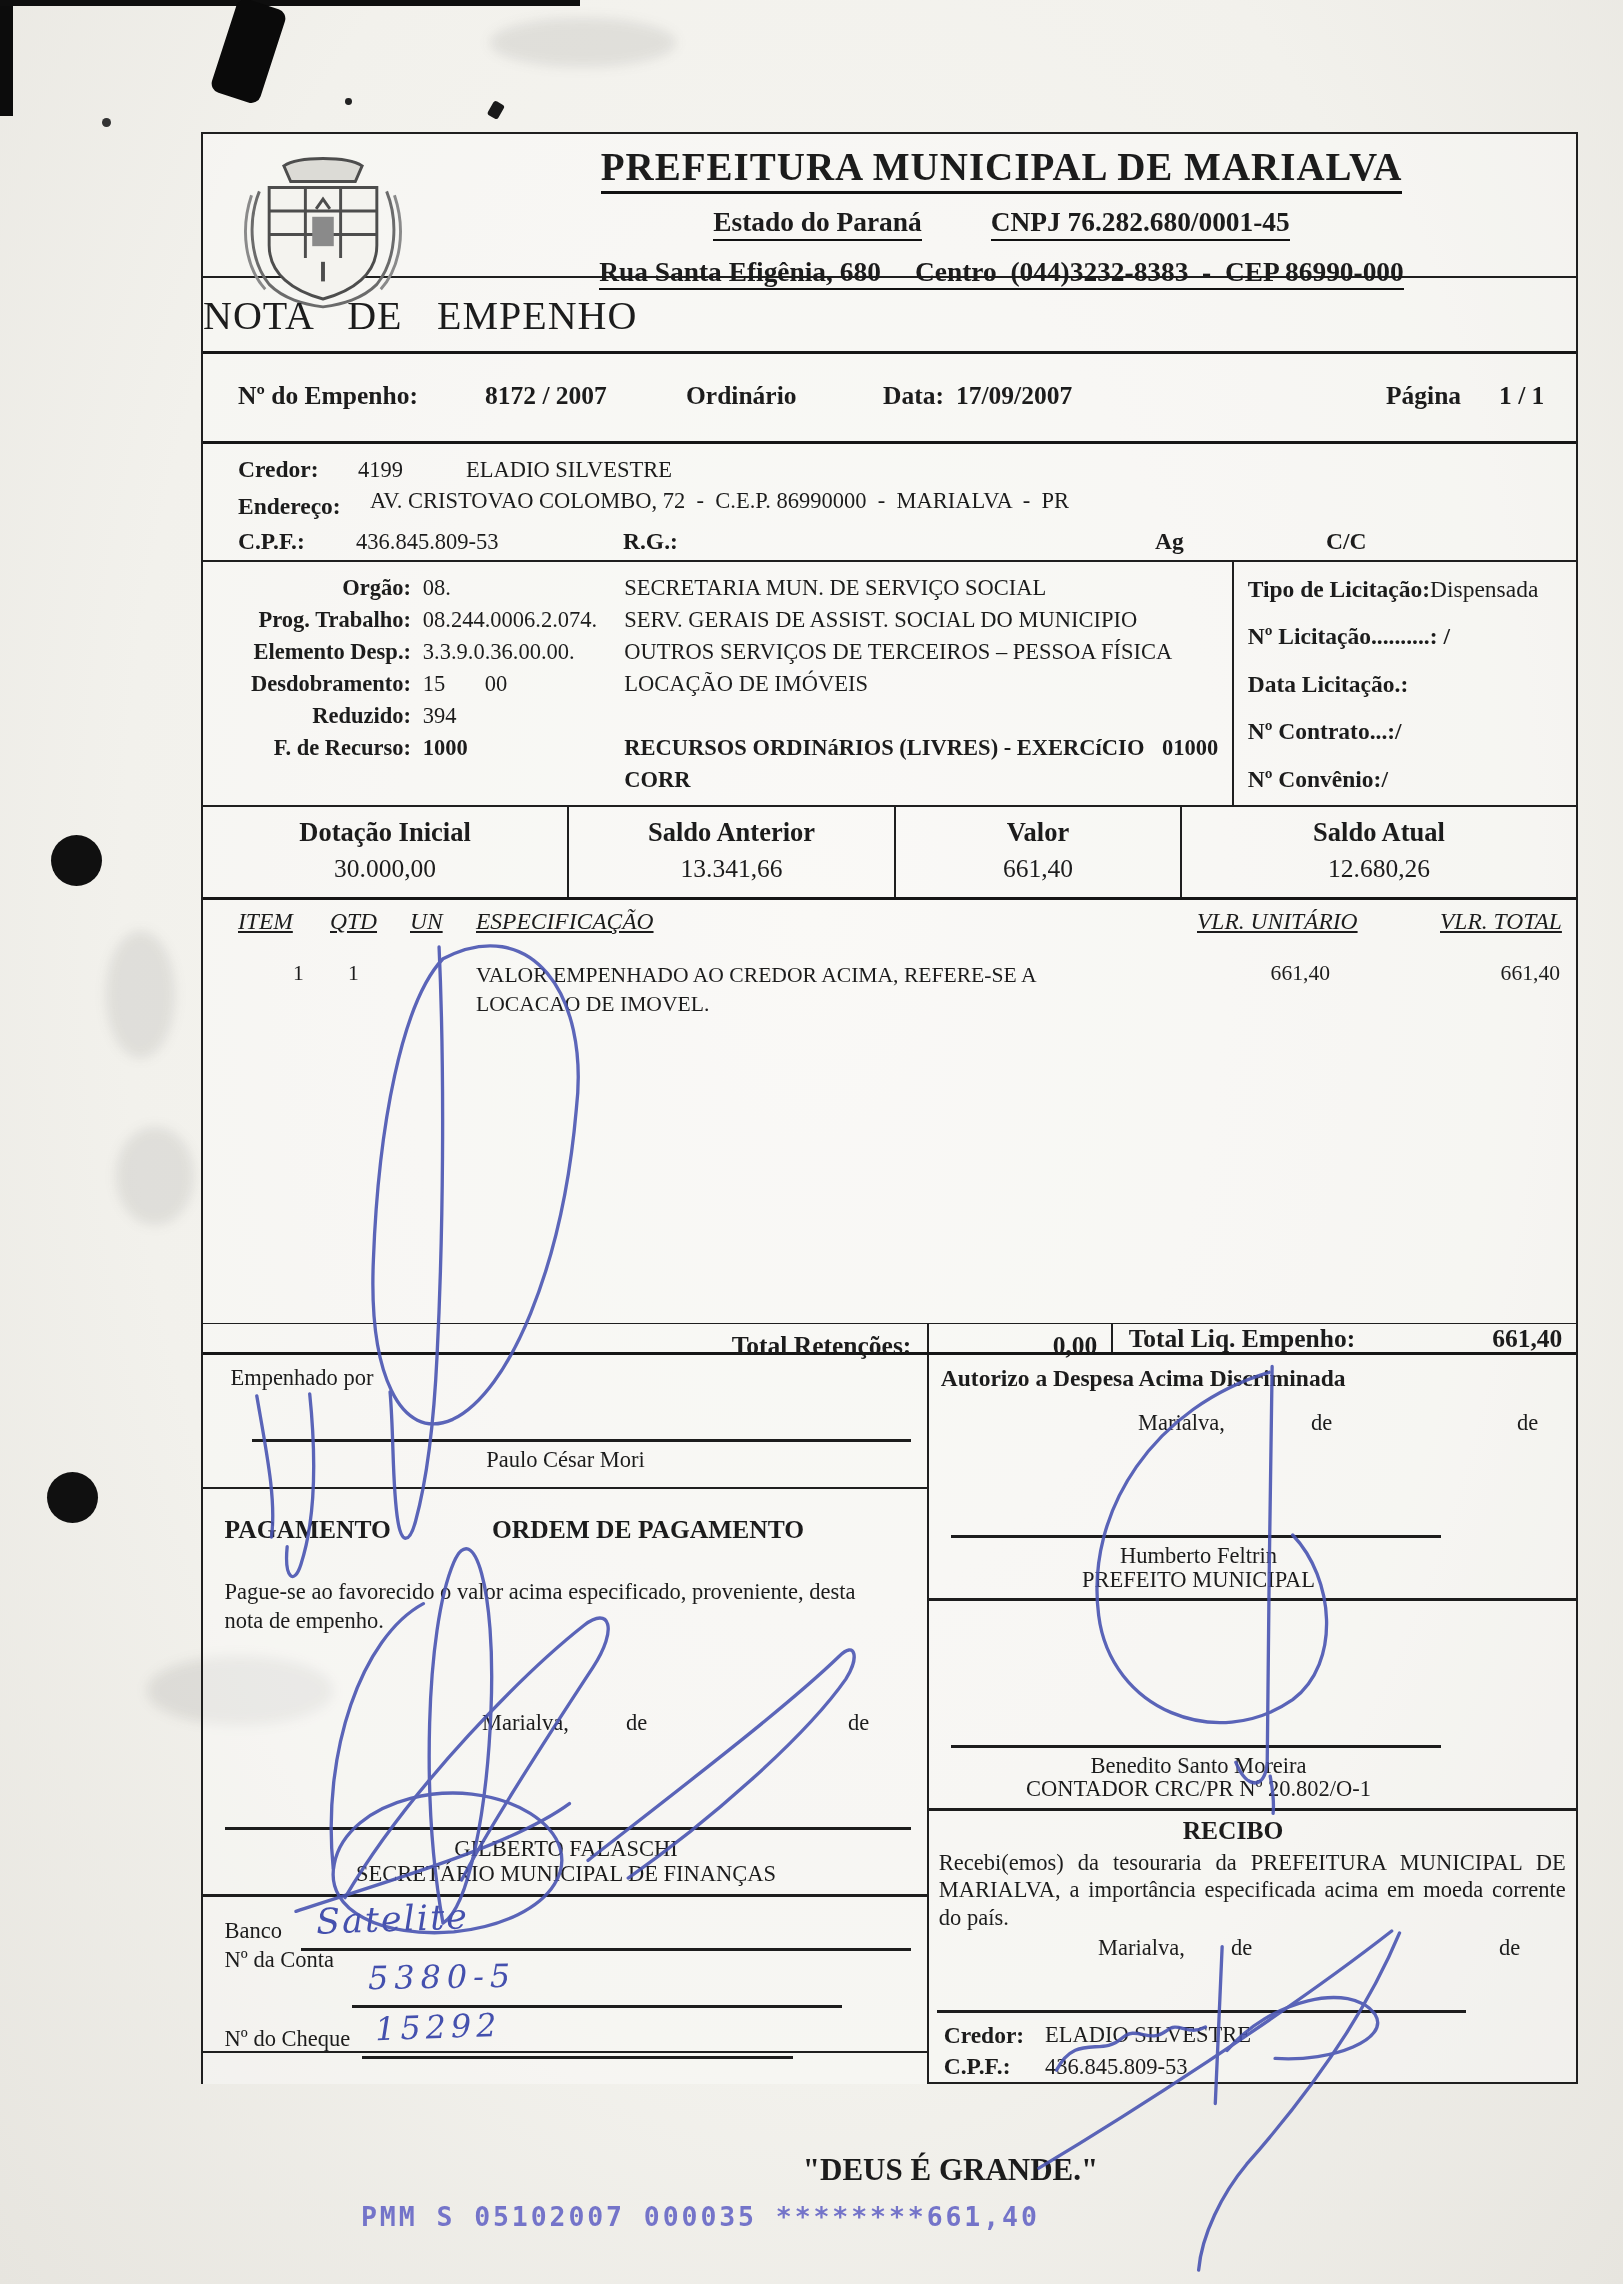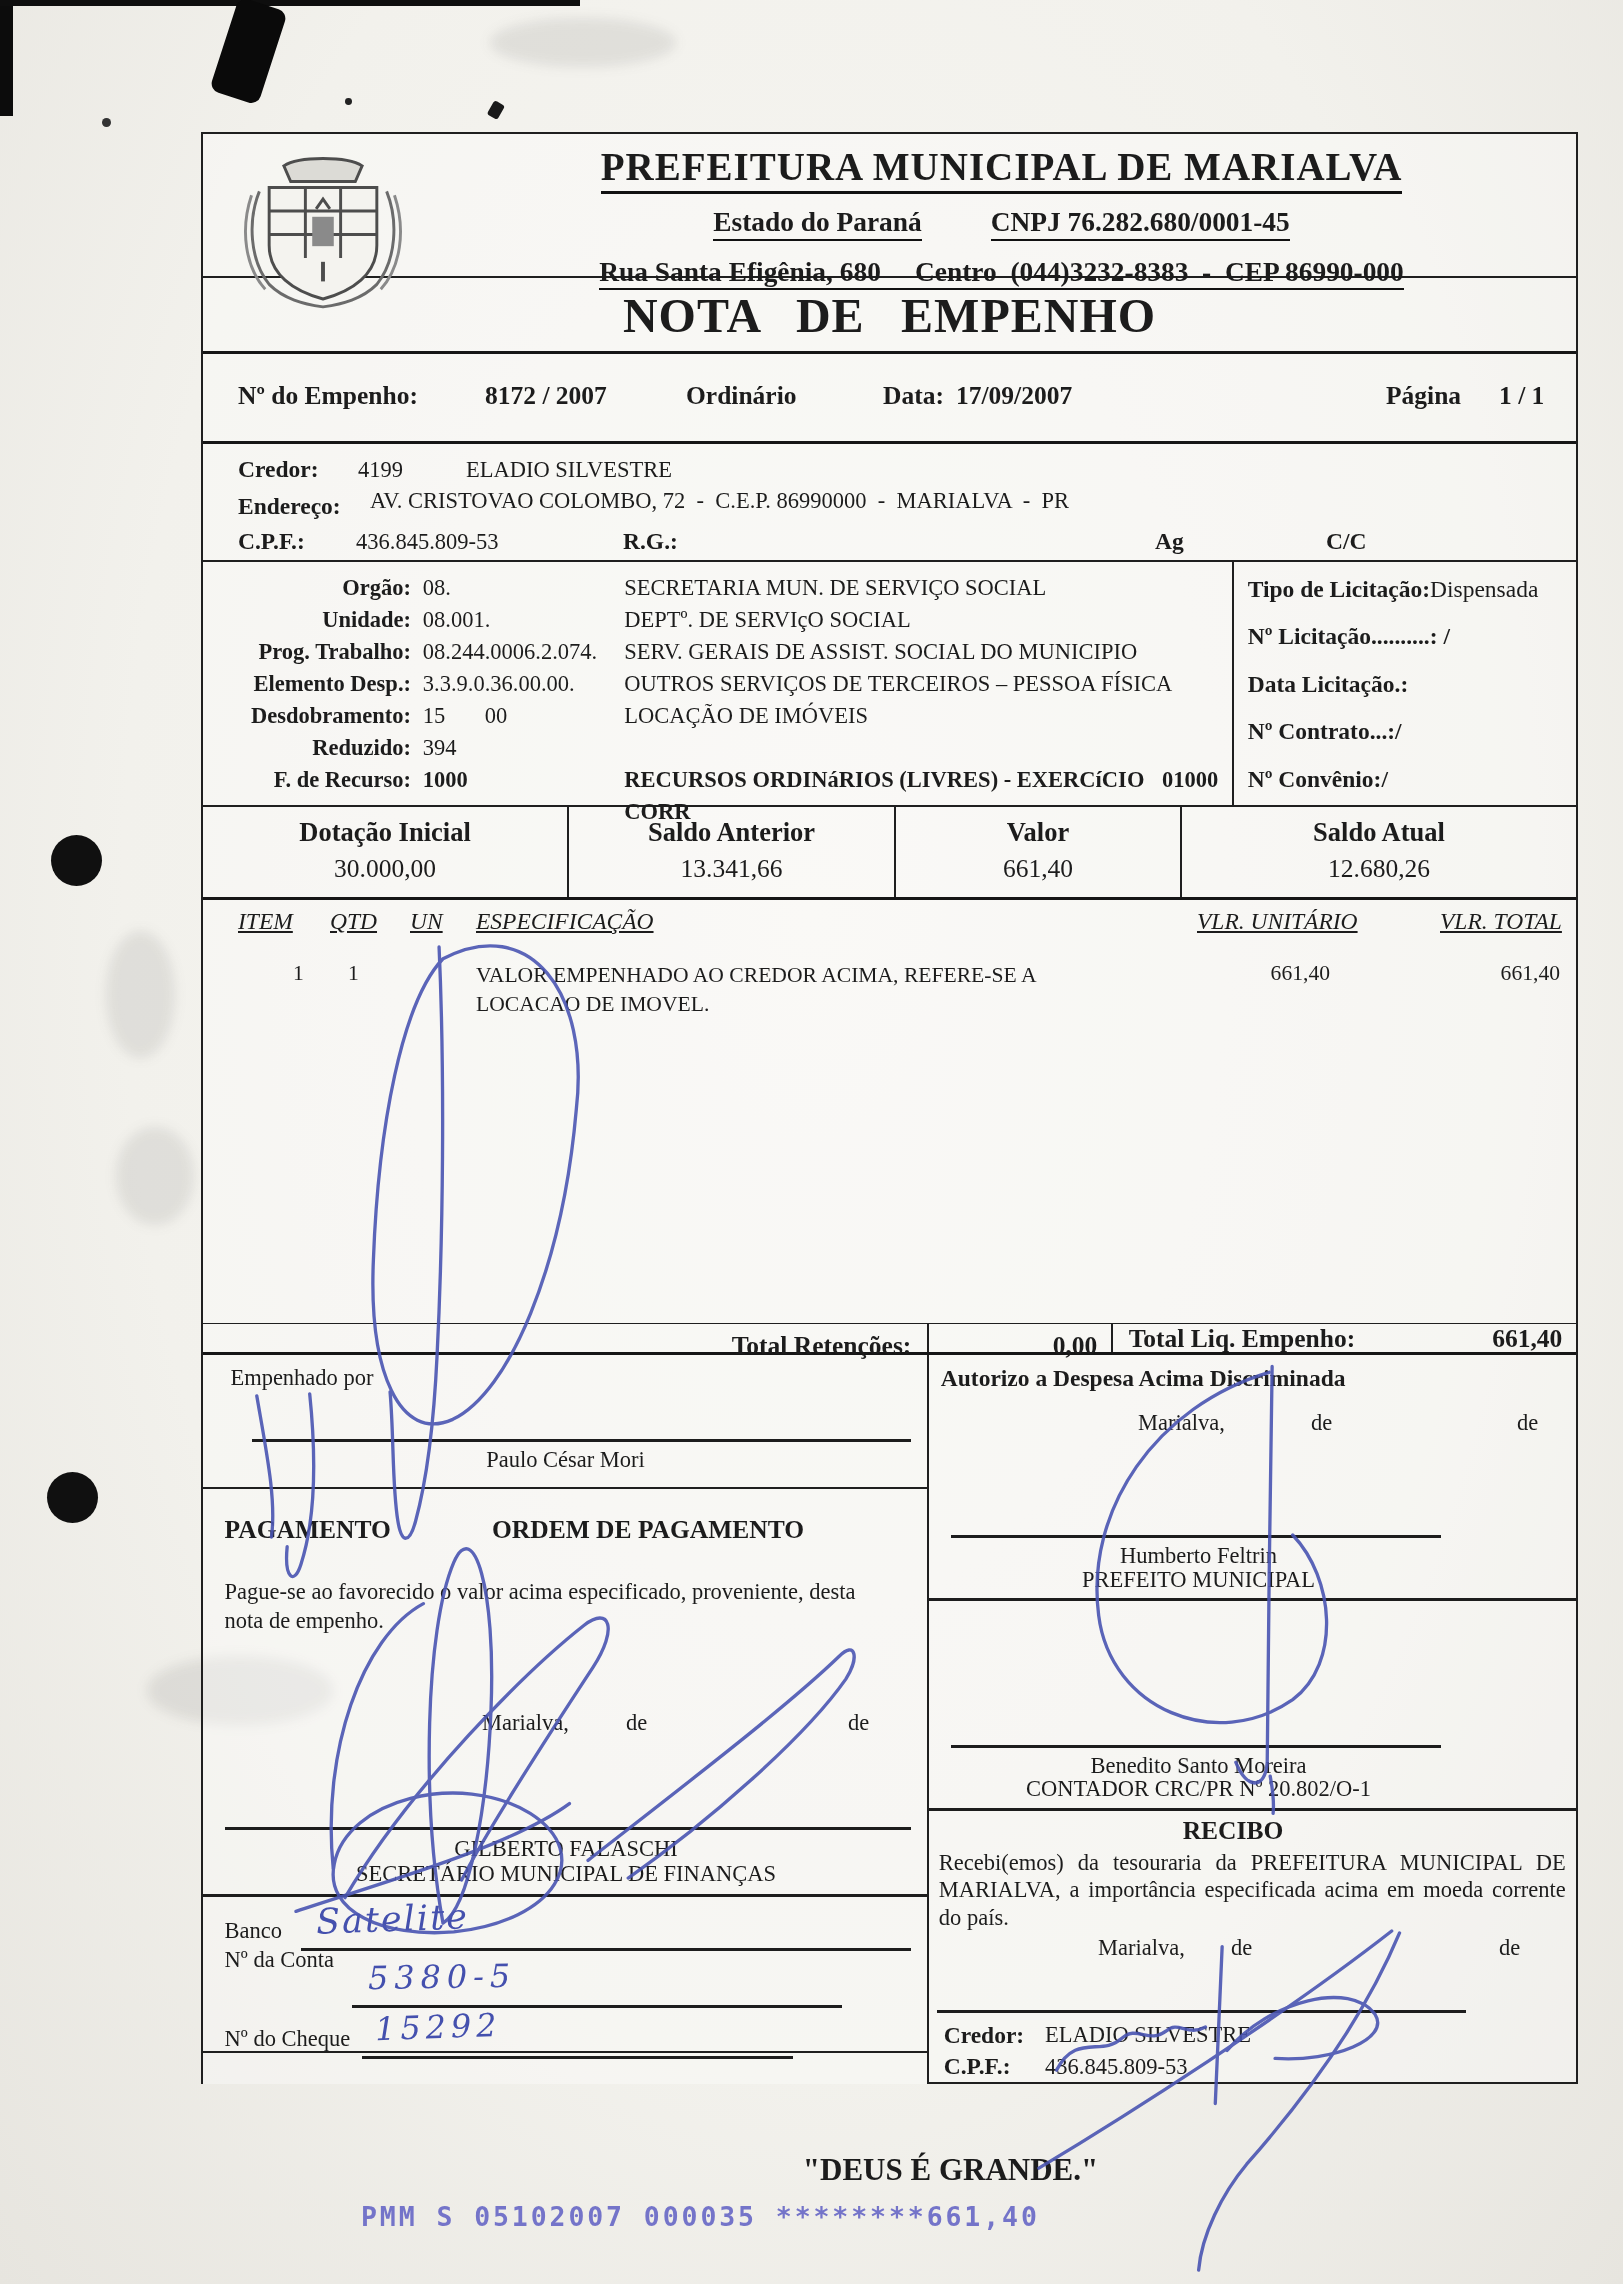--- a/index.html
+++ b/index.html
@@ -38,21 +38,21 @@
   .bb4{border-bottom:3.9px solid #161616;}
 
   .header-box{height:144px;font-family:Liberation Serif, serif;}
   .hdr-text{position:absolute;left:230px;top:9.8px;width:1137px;text-align:center;}
   .org-title{font-size:39px;font-weight:bold;letter-spacing:1px;border-bottom:3.9px solid #111;display:inline-block;padding-bottom:2px;}
   .sub-row{margin-top:13.7px;display:flex;justify-content:center;gap:69px;font-size:27.4px;font-weight:bold;}
   .sub-row span{border-bottom:2.9px solid #111;padding-bottom:1px;}
   .addr-row{margin-top:15.7px;font-size:27.4px;font-weight:bold;}
   .addr-row span{border-bottom:2.9px solid #111;padding-bottom:1px;}
 
-  .title-bar{height:76px;line-height:76px;text-align:center;font-size:48px;font-weight:bold;word-spacing:23.5px;letter-spacing:1px;}
+  .title-bar{height:76px;line-height:76px;text-align:left;font-size:40px;font-weight:normal;word-spacing:23.5px;letter-spacing:1px;}
 
   .empenho-row{height:90px;font-size:25.5px;font-weight:bold;}
   .credor-block{height:118px;font-size:22.5px;}
   .credor-block .lbl{font-weight:bold;font-size:23.5px;}
 
   .budget-block{height:245px;display:flex;}
   .budget-left{width:1029px;padding-top:9.8px;font-size:22.5px;}
   .brow{display:flex;line-height:32px;}
   .blabel{width:208px;text-align:right;font-weight:bold;}
   .bcode{margin-left:11.8px;white-space:pre;min-width:176px;}
@@ -163,25 +163,20 @@
     </div>
 
     <div class="sec budget-block bb3">
       <div class="budget-left">
         <div class="brow">
           <span class="blabel">Orgão:</span>
           <span class="bcode">08.</span>
           <span class="bdesc">SECRETARIA MUN. DE SERVIÇO SOCIAL</span>
         </div>
         <div class="brow">
-          <span class="blabel">Unidade:</span>
-          <span class="bcode">08.001.</span>
-          <span class="bdesc">DEPTº. DE SERVIçO SOCIAL</span>
-        </div>
-        <div class="brow">
           <span class="blabel">Prog. Trabalho:</span>
           <span class="bcode">08.244.0006.2.074.</span>
           <span class="bdesc">SERV. GERAIS DE ASSIST. SOCIAL DO MUNICIPIO</span>
         </div>
         <div class="brow">
           <span class="blabel">Elemento Desp.:</span>
           <span class="bcode">3.3.9.0.36.00.00.</span>
           <span class="bdesc">OUTROS SERVIÇOS DE TERCEIROS – PESSOA FÍSICA</span>
         </div>
         <div class="brow">

